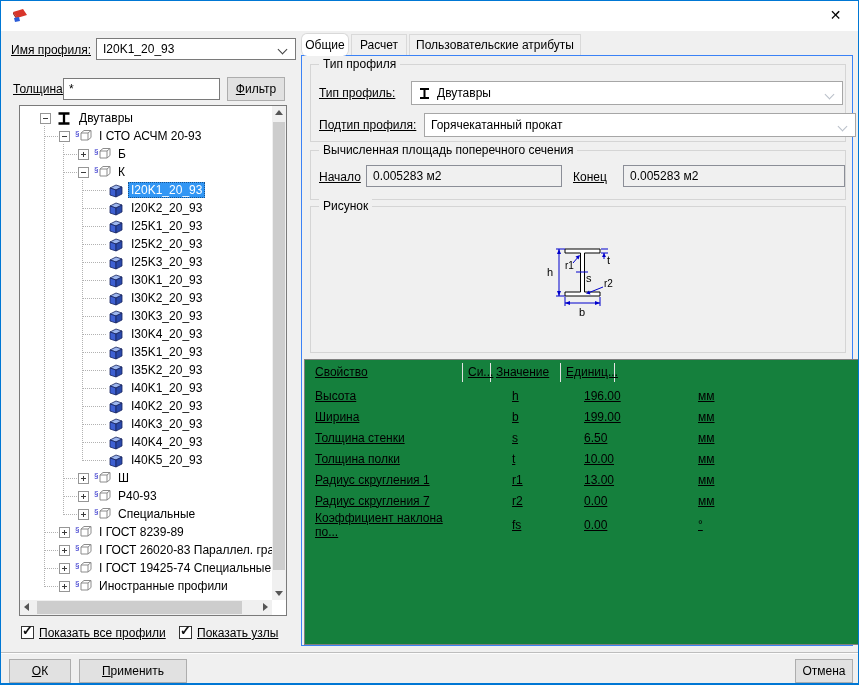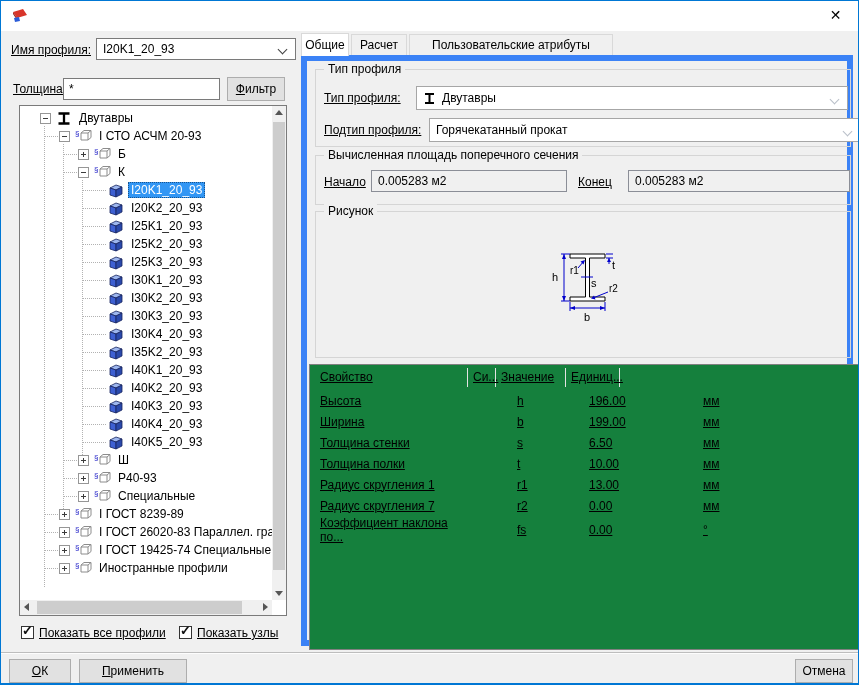--- a/index.html
+++ b/index.html
@@ -22,23 +22,23 @@
   input.txt{position:absolute;border:1px solid #7a7a7a;box-sizing:border-box;
             font:12px "Liberation Sans",sans-serif;padding:0 5px;background:#fff;}
   .rof{position:absolute;background:#f0f0f0;border:1px solid #8b8e97;box-sizing:border-box;
        line-height:20px;padding-left:6px;}
   .btn{position:absolute;height:24px;background:#e1e1e1;border:1px solid #adadad;
        box-sizing:border-box;text-align:center;line-height:22px;cursor:default;}
   .u{text-decoration:underline;}
   
   .tab{position:absolute;background:#f0f0f0;border:1px solid #d9d9d9;border-bottom:none;
        box-sizing:border-box;text-align:center;line-height:21px;z-index:1;}
-  .tab.active{background:#fff;top:32px;height:23px;line-height:23px;z-index:3;}
+  .tab.active{background:#fff;top:32px;height:23px;line-height:23px;z-index:3;border-radius:6px;}
   .page{position:absolute;left:300px;top:54px;width:552px;height:591px;
-        border:6px solid #3b82f6;box-sizing:border-box;background:#f0f0f0;z-index:2;}
+        border:1px solid #3b82f6;box-sizing:border-box;background:#f0f0f0;z-index:2;}
   .grp{position:absolute;border:1px solid #d5d5d5;box-sizing:border-box;}
   .glbl{position:absolute;top:-8px;left:8px;background:#f0f0f0;padding:0 4px;line-height:15px;white-space:nowrap;}
   
   .tree{position:absolute;left:18px;top:104px;width:268px;height:511px;background:#fff;
         border:1px solid #7a7a7a;box-sizing:border-box;overflow:hidden;}
   .tc{position:absolute;left:0;top:0;right:14px;bottom:15px;padding-top:3px;overflow:hidden;}
   .trow{display:flex;align-items:center;height:18px;position:relative;white-space:nowrap;}
   .lvl0{padding-left:20px}.lvl1{padding-left:39px}.lvl2{padding-left:58px}.lvl3{padding-left:88px}
   .lvl1::before,.lvl2::before,.lvl3::before{content:"";position:absolute;top:9px;border-top:1px dotted #b2b2b2;}
   .lvl1::before{left:24px;width:14px}.lvl2::before{left:43px;width:14px}.lvl3::before{left:62px;width:24px}
@@ -242,20 +242,30 @@
         <span class="tlabel">I30K4_20_93</span>
       </div>
       <div class="trow lvl3">
         <span class="ticon">
             <svg width="16" height="15" viewBox="0 0 16 15">
               <polygon points="2,5 8,2 14,4 8,7" fill="#9db6ee" stroke="#18255e" stroke-width="0.8"></polygon>
               <polygon points="2,5 8,7 8,14 2,12" fill="#3e60d2" stroke="#18255e" stroke-width="0.8"></polygon>
               <polygon points="8,7 14,4 14,11 8,14" fill="#2a49ab" stroke="#18255e" stroke-width="0.8"></polygon>
             </svg>
           </span>
+        <span class="tlabel">I35K1_20_93</span>
+      </div>
+      <div class="trow lvl3">
+        <span class="ticon">
+            <svg width="16" height="15" viewBox="0 0 16 15">
+              <polygon points="2,5 8,2 14,4 8,7" fill="#9db6ee" stroke="#18255e" stroke-width="0.8"></polygon>
+              <polygon points="2,5 8,7 8,14 2,12" fill="#3e60d2" stroke="#18255e" stroke-width="0.8"></polygon>
+              <polygon points="8,7 14,4 14,11 8,14" fill="#2a49ab" stroke="#18255e" stroke-width="0.8"></polygon>
+            </svg>
+          </span>
         <span class="tlabel">I35K2_20_93</span>
       </div>
       <div class="trow lvl3">
         <span class="ticon">
             <svg width="16" height="15" viewBox="0 0 16 15">
               <polygon points="2,5 8,2 14,4 8,7" fill="#9db6ee" stroke="#18255e" stroke-width="0.8"></polygon>
               <polygon points="2,5 8,7 8,14 2,12" fill="#3e60d2" stroke="#18255e" stroke-width="0.8"></polygon>
               <polygon points="8,7 14,4 14,11 8,14" fill="#2a49ab" stroke="#18255e" stroke-width="0.8"></polygon>
             </svg>
           </span>
@@ -398,27 +408,27 @@
       <span>✓</span>
     </div>
   <span class="lab" style="left:38px;top:625px">Показать все профили</span>
   <div class="cbx" style="left:178px;top:625px">
       <span>✓</span>
     </div>
   <span class="lab" style="left:196px;top:625px"><span class="u">П</span><span>оказать узлы</span></span>
 
   <div class="tab active" style="left:300px;width:48px">Общие</div>
   <div class="tab" style="left:350px;top:33px;width:56px;height:21px">Расчет</div>
-  <div class="tab" style="left:408px;top:33px;width:204px;height:21px">Пользовательские атрибуты</div>
+  <div class="tab" style="left:408px;top:33px;width:172px;height:21px">Пользовательские атрибуты</div>
 
   <div class="page">
 
     <div class="grp" style="left:8px;top:8px;width:536px;height:78px">
       <span class="glbl">Тип профиля</span>
-      <span class="lab" style="left:8px;top:21px">Тип профиля:</span>
+      <span class="lab" style="left:8px;top:21px">Тип профиль:</span>
       <div class="combo soft" style="left:100px;top:16px;width:432px;height:24px">
         <span class="ticon" style="margin-right:6px">
             <svg width="13" height="13" viewBox="0 0 13 13">
               <path d="M2,2 h9 M2,11 h9 M6.5,2 v9" stroke="#000" stroke-width="2" fill="none"></path>
             </svg>
           </span>
         <span>Двутавры</span>
         <i class="chev gray" style="top:9px"></i>
       </div>
       <span class="lab" style="left:8px;top:53px">Подтип профиля:</span>

